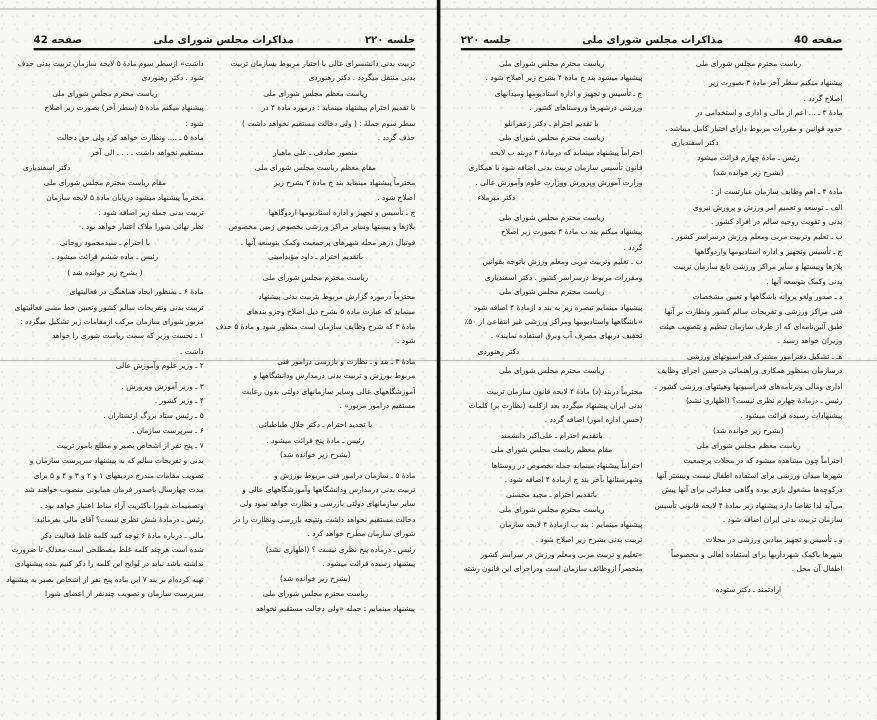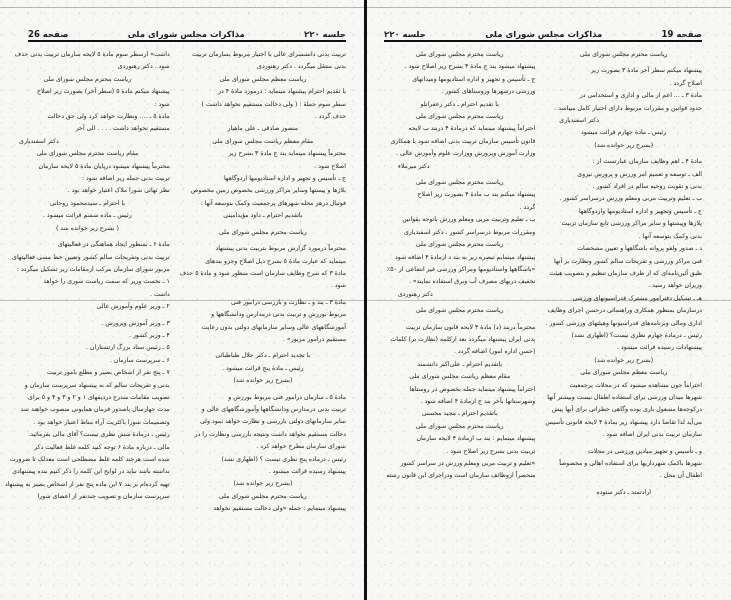--- a/index.html
+++ b/index.html
@@ -44,21 +44,21 @@
 
 <div class="speckle"></div>
 <div class="top-rule"></div>
 <div class="mid-rule"></div>
 <div class="spine"></div>
 
 <div class="page left">
   <div class="page-header">
     <span>جلسه ۲۲۰</span>
     <span>مذاکرات مجلس شورای ملی</span>
-    <span>صفحه 26</span>
+    <span>صفحه 42</span>
   </div>
   <div class="columns">
     <div class="col">
         <p class="p">تربیت بدنی دانشسرای عالی با اختیار مربوط بسازمان تربیت</p>
         <p class="p">بدنی منتقل میگردد .            دکتر رهنوردی</p>
         <p class="c">ریاست معظم مجلس شورای ملی</p>
         <p class="p">با تقدیم احترام پیشنهاد مینماید : درمورد مادهٔ ۴ در</p>
         <p class="p">سطر سوم جملهٔ : ( ولی دخالت مستقیم نخواهد داشت )</p>
         <p class="p">حذف گردد .</p>
         <p class="c">منصور صادقی ـ علی ماهیار</p>
@@ -128,21 +128,21 @@
         <p class="p">شده است هرچند کلمه غلط مصطلحی است معذلک تا ضرورت</p>
         <p class="p">نداشته باشد نباید در لوایح این کلمه را ذکر کنیم بنده پیشنهادی</p>
         <p class="p">تهیه کرده‌ام بر بند ۷ این ماده پنج نفر از اشخاص بصیر به پیشنهاد</p>
         <p class="p">سرپرست سازمان و تصویب چندنفر از اعضای شورا</p>
       </div>
   </div>
 </div>
 
 <div class="page right">
   <div class="page-header">
-    <span>صفحه 19</span>
+    <span>صفحه 40</span>
     <span>مذاکرات مجلس شورای ملی</span>
     <span>جلسه ۲۲۰</span>
   </div>
   <div class="columns">
     <div class="col">
         <p class="c">ریاست محترم مجلس شورای ملی</p>
         <p class="p gap">پیشنهاد میکنم سطر آخر مادهٔ ۳ بصورت زیر</p>
         <p class="p">اصلاح گردد .</p>
         <p class="p">مادهٔ ۳ ـ ... اعم از مالی و اداری و استخدامی در</p>
         <p class="p">حدود قوانین و مقررات مربوط دارای اختیار کامل میباشد .</p>

